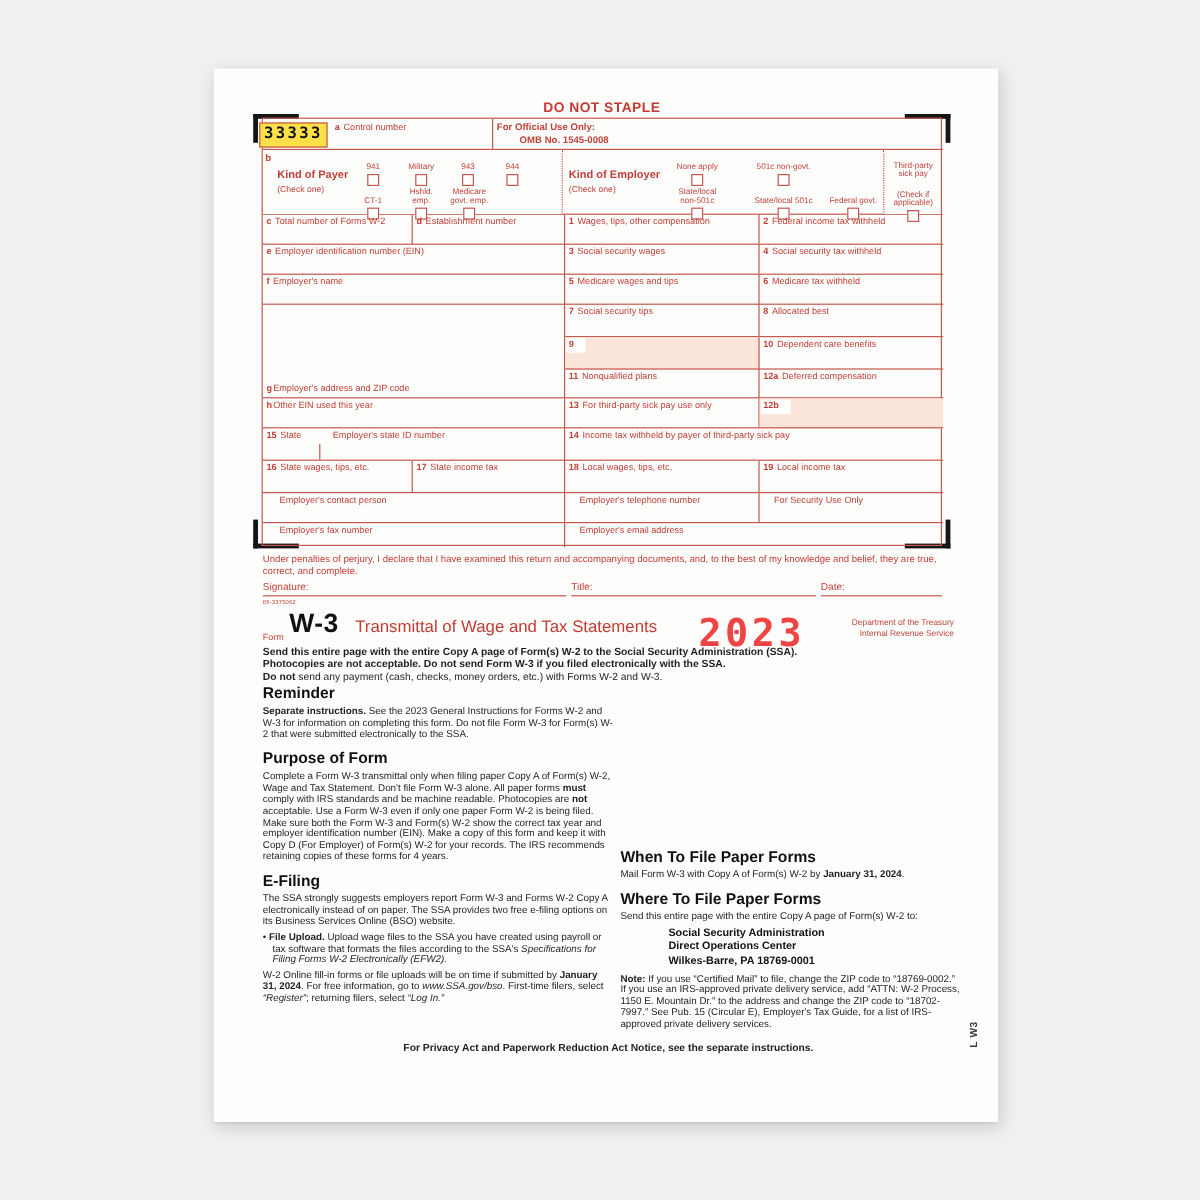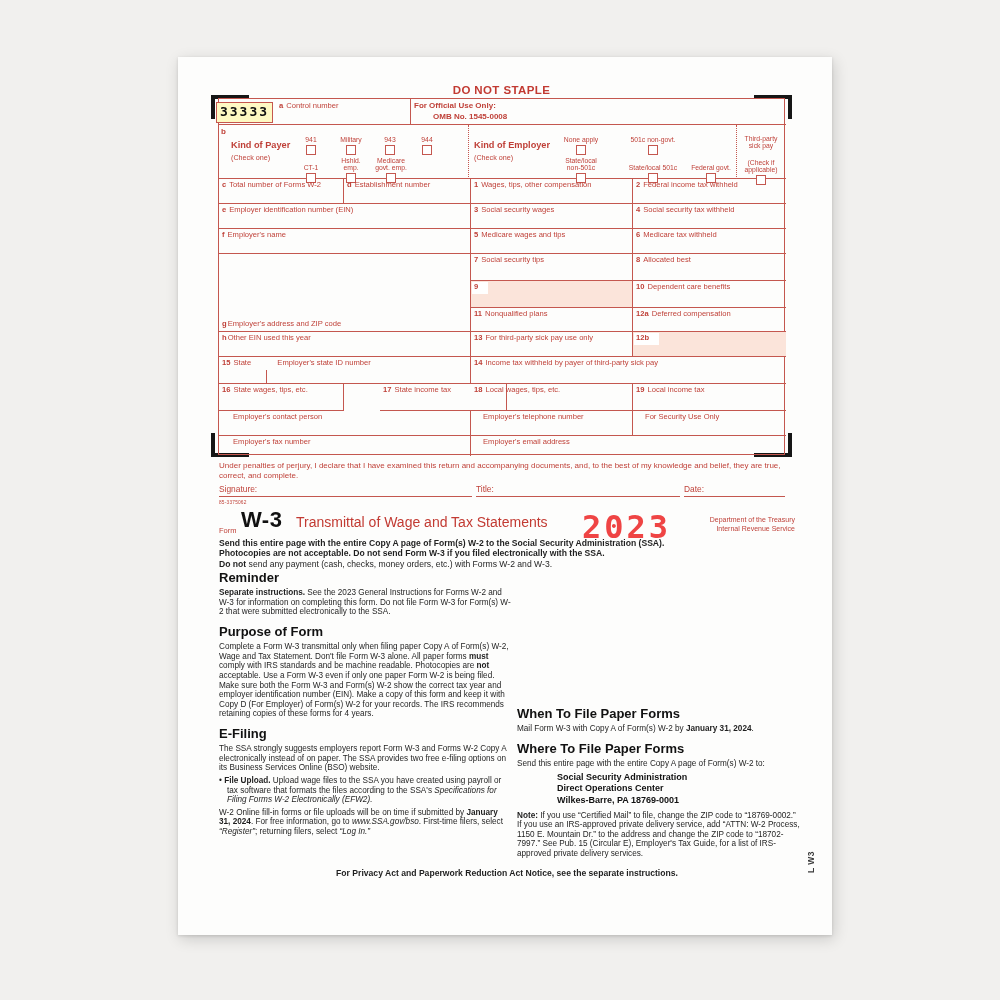--- a/index.html
+++ b/index.html
@@ -27,21 +27,21 @@
   .cell{position:absolute;border-right:1px solid var(--line);border-bottom:1px solid var(--line);
         font-size:7.6px;padding:2px 1px 0 3px;line-height:1.15;color:var(--red);}
   .ne{border-right:none;}
   .nb{border-bottom:none;}
   .dotr{border-right:1px dotted var(--line);}
   .dotl{border-left:1px dotted var(--line);}
   .pk{font-weight:bold;margin-right:3px;}
   .shaded{background:var(--shade);}
   .chip{position:absolute;left:1px;top:1px;background:#fff;padding:1px 10px 2px 2px;font-weight:bold;}
   .digitbox{position:absolute;left:-3px;top:3px;width:57px;height:21px;border:1.5px solid var(--line);
-            background:#fef9c3;display:flex;align-items:center;justify-content:center;
+            background:#fde047;display:flex;align-items:center;justify-content:center;
             font-family:"DejaVu Sans Mono",monospace;font-weight:bold;font-size:13px;color:#111;letter-spacing:2px;}
   .cb{width:10px;height:10px;border:1px solid var(--line);background:#fff;margin:2px auto 0;}
   .opt{position:absolute;text-align:center;font-size:6.8px;line-height:1.05;white-space:pre-line;}
   .kph{font-weight:bold;font-size:9.2px;}
   .kps{font-size:7.2px;}
   
   .perjury{position:absolute;left:41px;top:404px;width:572px;color:var(--red);font-size:8px;line-height:1.3;}
   .sigrow{position:absolute;left:41px;top:427px;width:566px;display:flex;color:var(--red);font-size:8.4px;}
   .sigseg{border-bottom:1.3px solid var(--line);height:13px;}
   .sigcode{position:absolute;left:41px;top:443px;color:var(--red);font-size:4.8px;letter-spacing:.2px;}
@@ -200,21 +200,21 @@
       </div>
 
     <div class="cell" style="left:0;top:258px;width:252px;height:27px;">
       <span class="pk">15</span><span>State</span>
       <span style="margin-left:24px;">Employer's state ID number</span>
       <div style="position:absolute;left:47px;top:13px;height:13px;border-left:1px solid var(--line);"></div>
     </div>
     <div class="cell ne" style="left:252px;top:258px;width:315px;height:27px;"><span class="pk">14</span><span>Income tax withheld by payer of third-party sick pay</span></div>
 
     <div class="cell" style="left:0;top:285px;width:125px;height:27px;"><span class="pk">16</span><span>State wages, tips, etc.</span></div>
-    <div class="cell" style="left:125px;top:285px;width:127px;height:27px;margin-left:36px;"><span class="pk">17</span><span>State income tax</span></div>
+    <div class="cell" style="left:125px;top:285px;width:127px;height:27px;"><span class="pk">17</span><span>State income tax</span></div>
     <div class="cell" style="left:252px;top:285px;width:162px;height:27px;"><span class="pk">18</span><span>Local wages, tips, etc.</span></div>
     <div class="cell ne" style="left:414px;top:285px;width:153px;height:27px;"><span class="pk">19</span><span>Local income tax</span></div>
 
     <div class="cell" style="left:0;top:312px;width:252px;height:25px;padding-left:14px;"><span>Employer's contact person</span></div>
     <div class="cell" style="left:252px;top:312px;width:162px;height:25px;padding-left:12px;"><span>Employer's telephone number</span></div>
     <div class="cell ne" style="left:414px;top:312px;width:153px;height:25px;padding-left:12px;"><span>For Security Use Only</span></div>
 
     <div class="cell nb" style="left:0;top:337px;width:252px;height:20px;padding-left:14px;"><span>Employer's fax number</span></div>
     <div class="cell ne nb" style="left:252px;top:337px;width:315px;height:20px;padding-left:12px;"><span>Employer's email address</span></div>
   </div>

